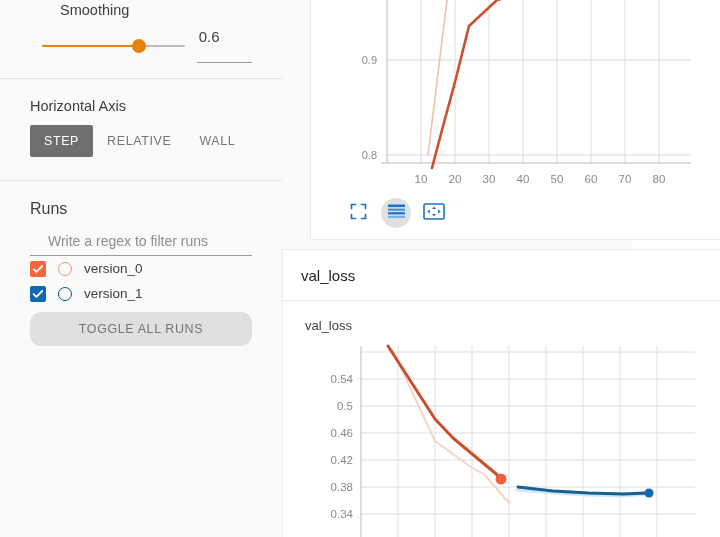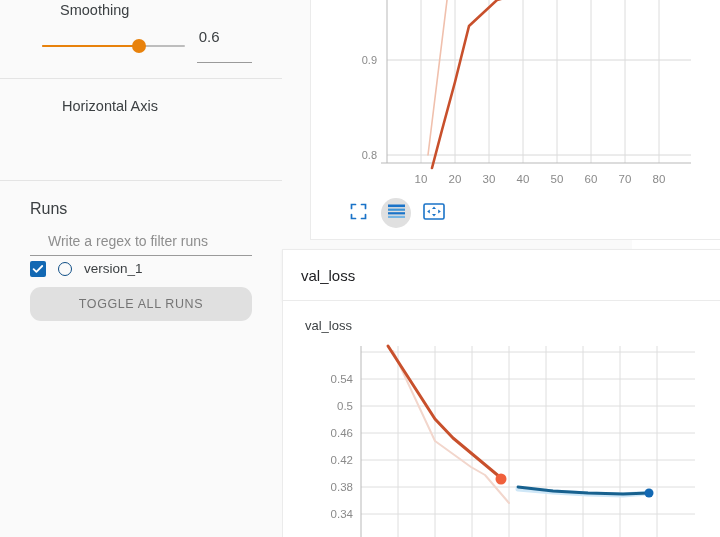--- a/index.html
+++ b/index.html
@@ -75,21 +75,21 @@
     width: 56px;
     font-size: 15px;
     color: #3c4043;
     border-bottom: 1px solid #9a9a9a;
     padding-bottom: 17px;
     text-align: left;
     padding-left: 2px;
   }
 
   
-  .haxis-block { position: absolute; top: 79px; left: 0; right: 0; padding-left: 32px; }
+  .haxis-block { position: absolute; top: 79px; left: 0; right: 0; }
   .haxis-label {
     font-size: 14.5px; color: #3c4043;
     margin: 0 0 0 30px; padding-top: 19px;
   }
   .haxis-btns {
     display: flex; align-items: center;
     margin: 11px 0 0 30px;
   }
   .haxis-btn {
     font-size: 12.5px;
@@ -233,31 +233,45 @@
           <div class="slider-thumb"></div>
         </div>
         <div class="smoothing-value">0.6</div>
       </div>
     </div>
 
     <div class="sb-divider" style="position:absolute;top:78px;left:0;right:0;"></div>
 
     <div class="haxis-block">
       <div class="haxis-label">Horizontal Axis</div>
+      <div class="haxis-btns">
+        <div class="haxis-btn active">STEP</div>
+        <div class="haxis-btn">RELATIVE</div>
+        <div class="haxis-btn">WALL</div>
+      </div>
     </div>
 
     <div class="sb-divider" style="position:absolute;top:180px;left:0;right:0;"></div>
 
     <div class="runs-block">
       <div class="runs-label">Runs</div>
 
       <div class="runs-filter">
         <input type="text" placeholder="Write a regex to filter runs" style="">
       </div>
 
+      <div class="run-row">
+        <div class="cbox" style="background:#f4663c;">
+          <svg width="12" height="12" viewBox="0 0 12 12" aria-hidden="true">
+            <path d="M1.6 6.1 L4.4 8.8 L10.2 3.0" fill="none" stroke="#ffffff" stroke-width="1.8" stroke-linecap="round" stroke-linejoin="round"></path>
+          </svg>
+        </div>
+        <div class="run-circle" style="border-color:#e09a7f;"></div>
+        <div class="run-name">version_0</div>
+      </div>
 
       <div class="run-row">
         <div class="cbox" style="background:#1268b3;">
           <svg width="12" height="12" viewBox="0 0 12 12" aria-hidden="true">
             <path d="M1.6 6.1 L4.4 8.8 L10.2 3.0" fill="none" stroke="#ffffff" stroke-width="1.8" stroke-linecap="round" stroke-linejoin="round"></path>
           </svg>
         </div>
         <div class="run-circle" style="border-color:#0f4e86;"></div>
         <div class="run-name">version_1</div>
       </div>

